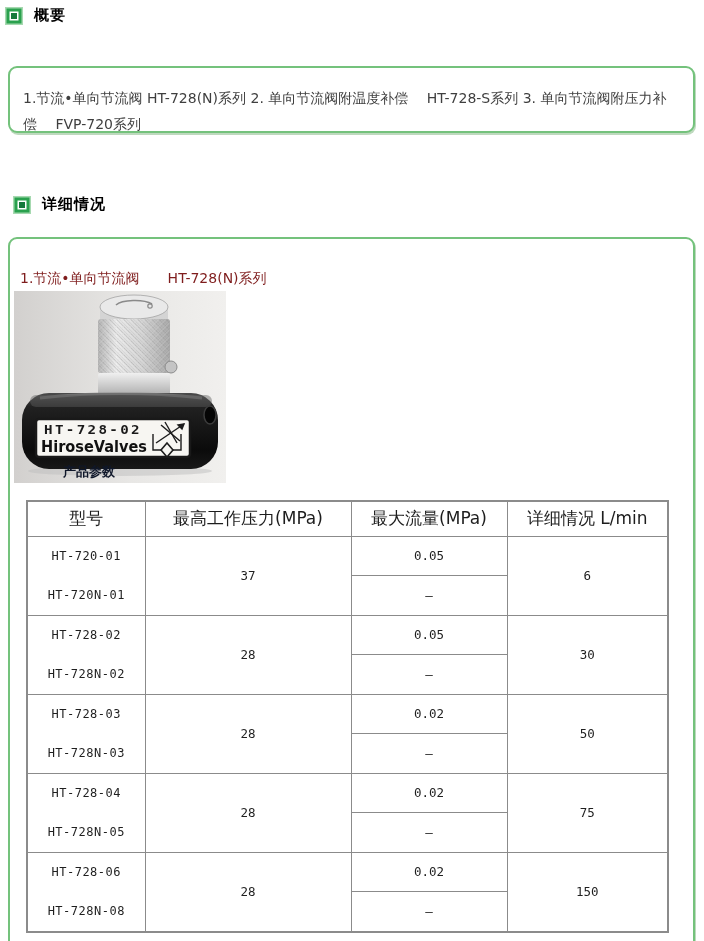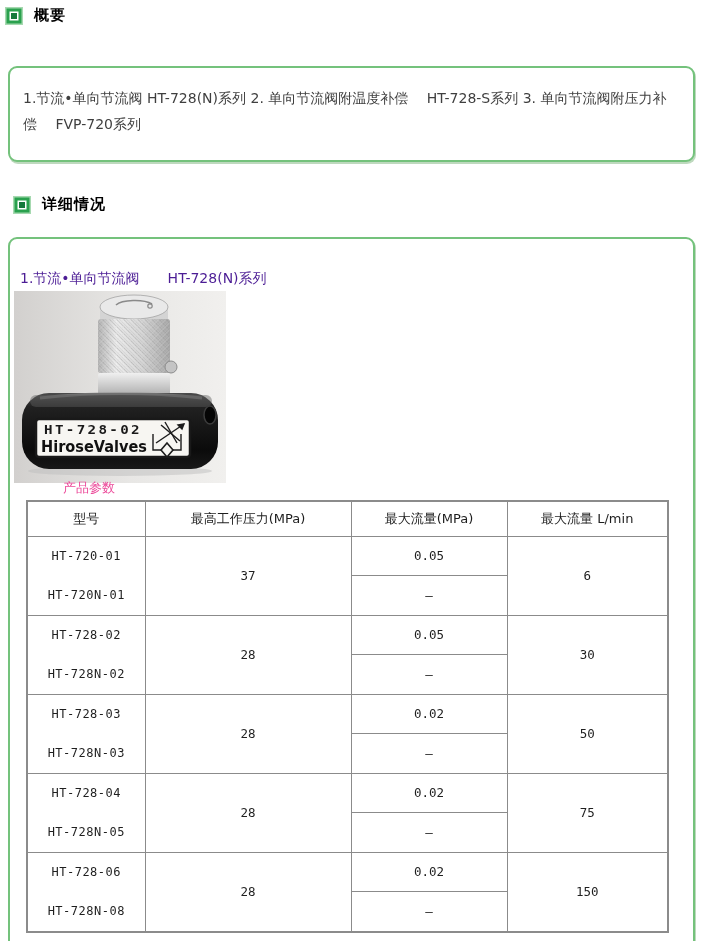--- a/index.html
+++ b/index.html
@@ -19,52 +19,52 @@
   #heading-details  { top: 195px; padding-left: 8px; }
   .h-text { font-weight: bold; font-size: 15px; color: #000; letter-spacing: 1px; }
   .h-icon { display: block; }
 
   .green-box {
     position: absolute; left: 8px; width: 687px;
     border: 2px solid #74c27c; border-radius: 9px;
     background: #ffffff;
     box-shadow: 1px 2px 0 rgba(110,170,110,.45);
   }
-  #overview-box { top: 66px; height: 96px; }
+  #overview-box { top: 66px; height: 67px; }
   #details-box  { top: 237px; height: 760px; }
 
   .overview-text {
     margin: 0; padding: 17px 14px 0 13px;
     font-size: 14px; color: #3f3f3f; line-height: 26px;
   }
 
   .series-title {
     position: absolute; top: 31px; left: 10px;
-    font-size: 14px; color: #4c1d95;
+    font-size: 14px; color: #7f1d1d;
   }
   .photo { position: absolute; top: 52px; left: 4px; }
 
   .table-title {
-    position: absolute; top: 240px; left: 53px;
-    font-size: 13px; font-weight: normal; color: #ec4899;
+    position: absolute; top: 224px; left: 53px;
+    font-size: 13px; font-weight: bold; color: #0f172a;
   }
 
   .spec-table {
     position: absolute; top: 261px; left: 16px;
     width: 641px; table-layout: fixed;
     border-collapse: collapse;
     border: 2px solid #8b8b8b;
     font-family: "DejaVu Sans Mono", "Liberation Mono", monospace;
   }
   .spec-table th, .spec-table td {
     border: 1px solid #8b8b8b;
     text-align: center; vertical-align: middle; padding: 0;
   }
   .spec-table th {
-    height: 35px; font-weight: normal; font-size: 13px; color: #1d1d1d;
+    height: 35px; font-weight: normal; font-size: 17px; color: #1d1d1d;
     font-family: "DejaVu Sans", sans-serif;
   }
   .spec-table td { font-size: 12.5px; color: #1f1f1f; height: 39px; }
   .col-model { width: 118px; }
   .col-maxp  { width: 206px; }
   .col-openp { width: 156px; }
   .col-flow  { width: 161px; }
   .model-cell { padding: 0; }
   .model-cell div {
     height: 39px; display: flex; align-items: center; justify-content: center;
@@ -174,21 +174,21 @@
       <col class="col-model">
         <col class="col-maxp">
         <col class="col-openp">
         <col class="col-flow">
     </colgroup>
     <thead>
       <tr>
         <th>型号</th>
         <th>最高工作压力(MPa)</th>
         <th>最大流量(MPa)</th>
-        <th>最大流量 L/min</th>
+        <th>详细情况 L/min</th>
       </tr>
     </thead>
     <tbody id="spec-body">
         <tr>
           <td rowspan="2" class="model-cell">
             <div>HT-720-01</div>
             <div>HT-720N-01</div>
           </td>
           <td rowspan="2">37</td>
           <td>0.05</td>

